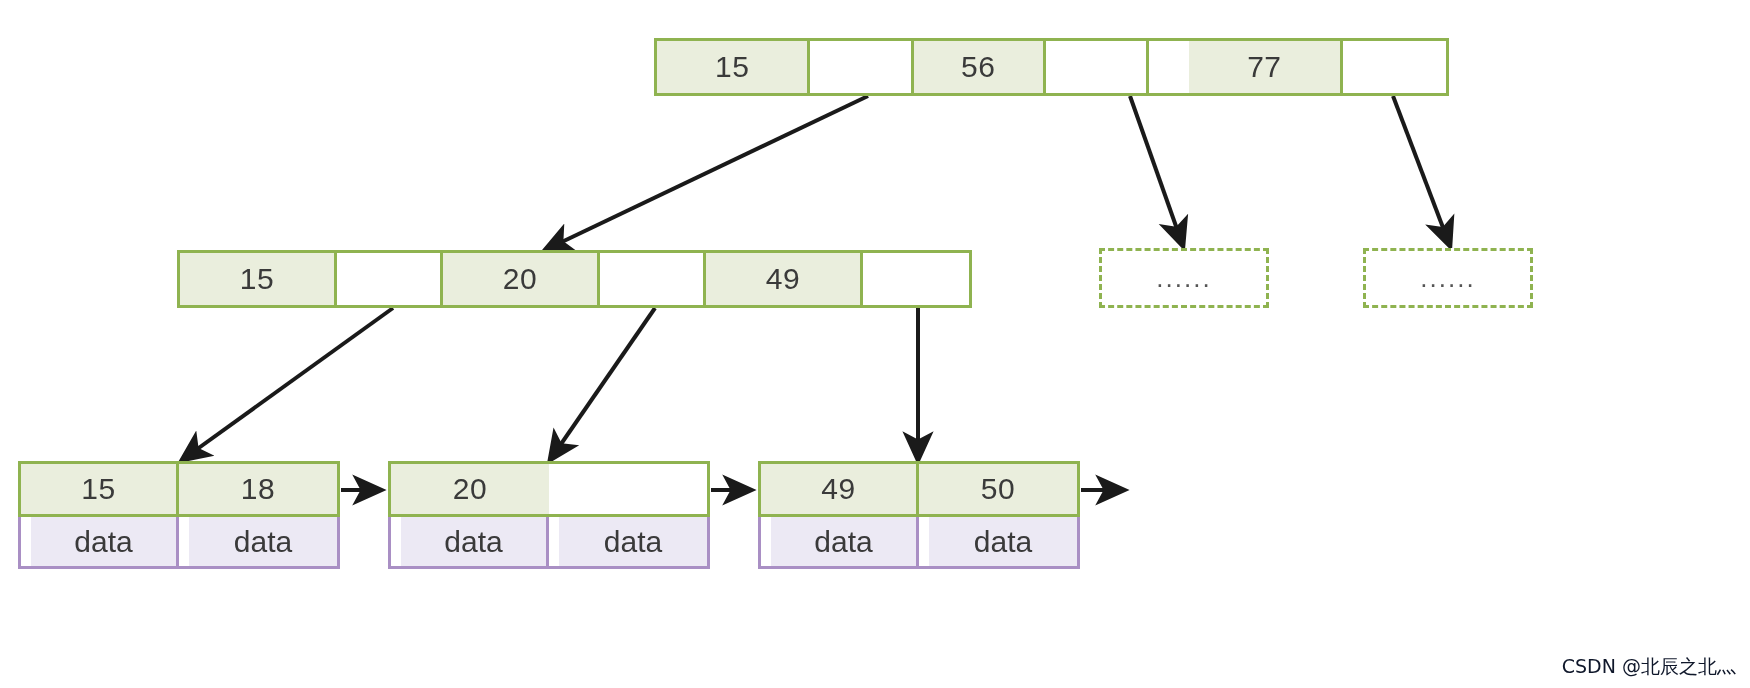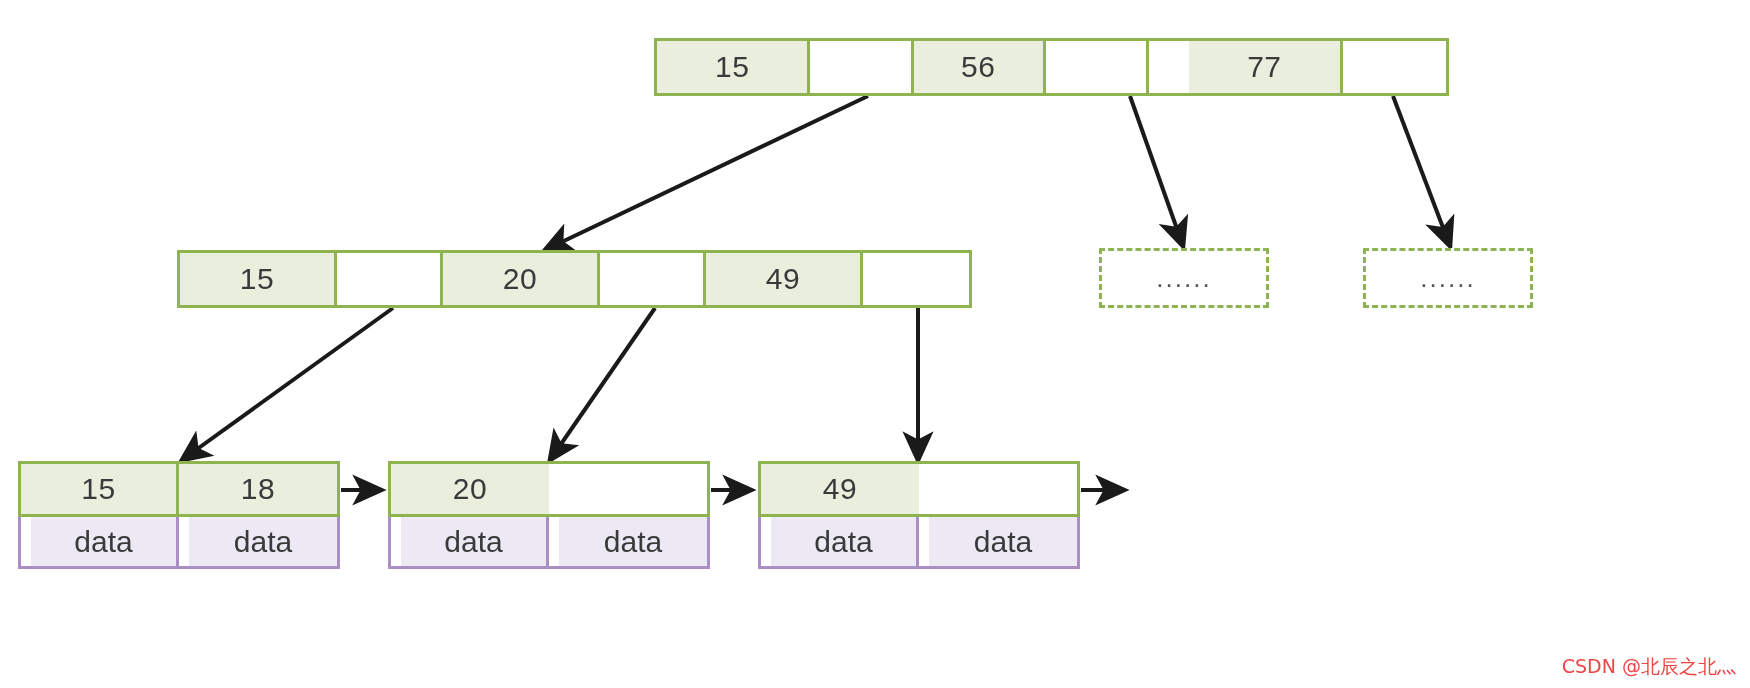--- a/index.html
+++ b/index.html
@@ -102,21 +102,21 @@
     color: #555555;
     letter-spacing: 2px;
   }
 
   
   #watermark {
     position: absolute;
     right: 14px;
     bottom: 8px;
     font-size: 19px;
-    color: #ef4444;
+    color: #0f172a;
     white-space: nowrap;
     font-family: "DejaVu Sans", sans-serif;
   }
 </style>
 </head>
 <body>
 
 <div id="canvas">
 
   <svg id="arrow-layer" viewBox="0 0 1750 688" width="1750" height="688">
@@ -184,20 +184,21 @@
     </div>
     <div class="datarow" style="height:52px;">
       <div class="dcell" style="width:158px;">data</div>
       <div class="dcell" style="width:158px;">data</div>
     </div>
   </div>
 
   <div class="leaf" style="left:758px; top:461px; width:322px;">
     <div class="keyrow" style="height:56px;">
       <div class="cell" style="width:158px;">49</div>
+      <div class="cell" style="width:158px;">50</div>
     </div>
     <div class="datarow" style="height:52px;">
       <div class="dcell" style="width:158px;">data</div>
       <div class="dcell" style="width:158px;">data</div>
     </div>
   </div>
 
   <div id="watermark">CSDN @北辰之北灬</div>
 
 </div>

